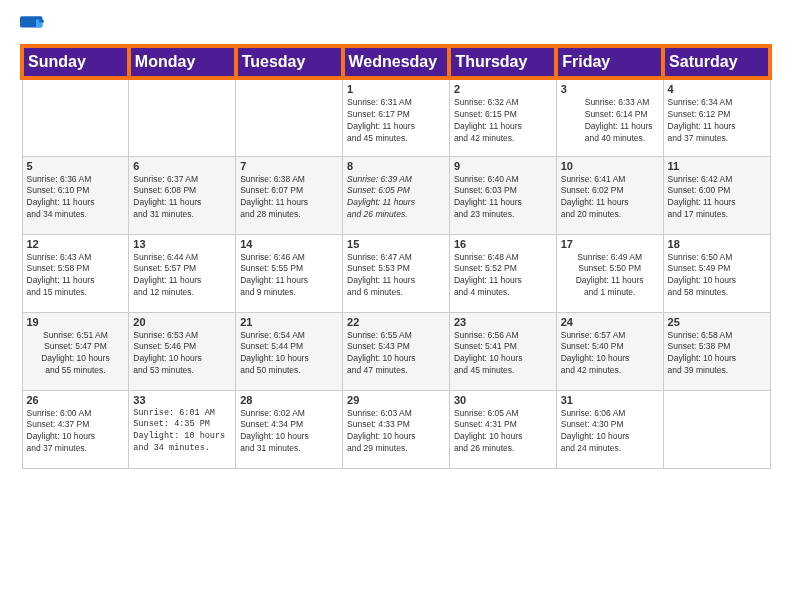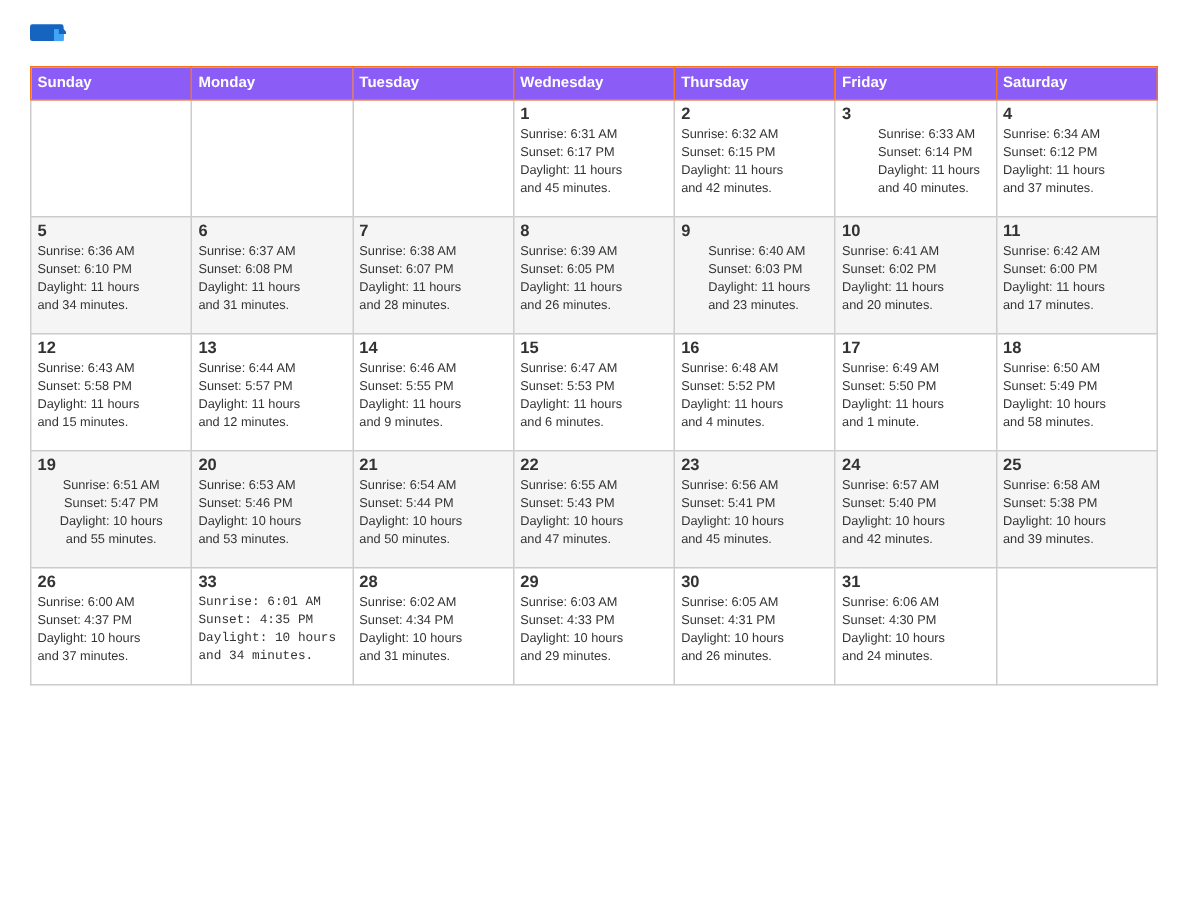--- a/index.html
+++ b/index.html
@@ -51,27 +51,27 @@
     .location-title {
       font-size: 14px;
       color: #555;
     }
     .calendar-table {
       width: 100%;
       border-collapse: collapse;
       table-layout: fixed;
     }
     .calendar-table th {
-      background-color: #8b5cf6;
+      background-color: #4c1d95;
       color: #fff;
-      font-size: 10px;
+      font-size: 16px;
       font-weight: bold;
       text-align: left;
       padding: 5px 4px;
-      border: 1px solid #f97316;
+      border: 4px solid #f97316;
     }
     .calendar-table td {
       border: 1px solid #ccc;
       vertical-align: top;
       padding: 3px 4px;
       font-size: 9px;
       color: #333;
       height: 78px;
       background: #fff;
     }
@@ -179,28 +179,28 @@
           </td>
           <td>
             <span class="day-number">7</span>
             <div class="day-info" style="white-space: pre-line;">Sunrise: 6:38 AM
 Sunset: 6:07 PM
 Daylight: 11 hours
 and 28 minutes.</div>
           </td>
           <td>
             <span class="day-number">8</span>
-            <div class="day-info" style="white-space: pre-line;">Sunrise: 6:39 AM
+            <div class="day-info" style="white-space: pre-line; font-style: italic;">Sunrise: 6:39 AM
 Sunset: 6:05 PM
 Daylight: 11 hours
 and 26 minutes.</div>
           </td>
           <td>
             <span class="day-number">9</span>
-            <div class="day-info" style="white-space: pre-line; margin-left: 18px;">Sunrise: 6:40 AM
+            <div class="day-info" style="white-space: pre-line;">Sunrise: 6:40 AM
 Sunset: 6:03 PM
 Daylight: 11 hours
 and 23 minutes.</div>
           </td>
           <td>
             <span class="day-number">10</span>
             <div class="day-info" style="white-space: pre-line;">Sunrise: 6:41 AM
 Sunset: 6:02 PM
 Daylight: 11 hours
 and 20 minutes.</div>
@@ -244,21 +244,21 @@
           </td>
           <td>
             <span class="day-number">16</span>
             <div class="day-info" style="white-space: pre-line;">Sunrise: 6:48 AM
 Sunset: 5:52 PM
 Daylight: 11 hours
 and 4 minutes.</div>
           </td>
           <td>
             <span class="day-number">17</span>
-            <div class="day-info" style="white-space: pre-line;">Sunrise: 6:49 AM
+            <div class="day-info" style="white-space: pre-line; text-align: center;">Sunrise: 6:49 AM
 Sunset: 5:50 PM
 Daylight: 11 hours
 and 1 minute.</div>
           </td>
           <td>
             <span class="day-number">18</span>
             <div class="day-info" style="white-space: pre-line;">Sunrise: 6:50 AM
 Sunset: 5:49 PM
 Daylight: 10 hours
 and 58 minutes.</div>

